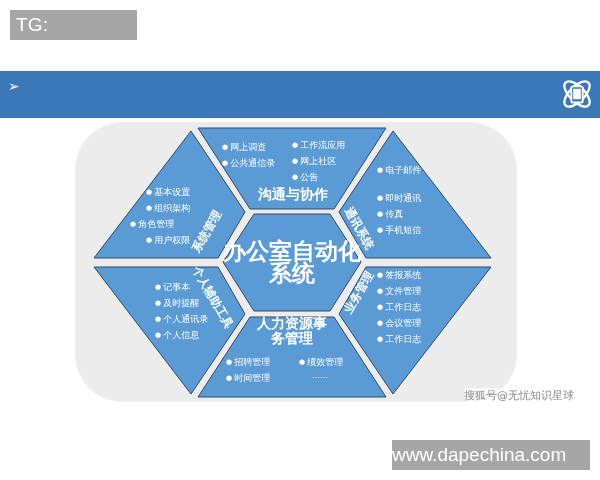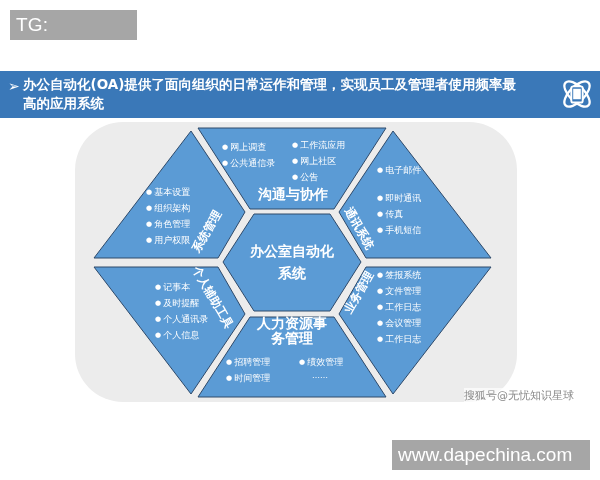--- a/index.html
+++ b/index.html
@@ -3,45 +3,44 @@
 <meta charset="utf-8">
 <style>
   html, body { margin:0; padding:0; }
   body { width:600px; height:480px; background:#ffffff; position:relative; overflow:hidden;
          font-family:"DejaVu Sans","Liberation Sans",sans-serif; }
   .tag-top { position:absolute; left:10px; top:10px; width:127px; height:30px; background:#a6a6a6;
              color:#ffffff; font-family:"Liberation Sans",sans-serif; font-size:19px; line-height:30px;
              padding-left:6px; box-sizing:border-box; letter-spacing:0.2px; }
   .tag-bottom { position:absolute; left:392px; top:440px; width:198px; height:30px; background:#a6a6a6;
              color:#ffffff; font-family:"Liberation Sans",sans-serif; font-size:19px; line-height:30px;
-             padding-left:6px; box-sizing:border-box; }
+             box-sizing:border-box; }
   .banner { position:absolute; left:0; top:71px; width:600px; height:47px; background:#3a78b8; }
   .banner-arrow { position:absolute; left:8px; top:7px; color:#ffffff; font-size:14px; }
   .banner-text { position:absolute; left:23px; top:4px; width:500px; color:#ffffff; font-size:13.5px;
                  font-weight:bold; line-height:19px; }
   .banner-icon { position:absolute; left:558px; top:4px; width:38px; height:38px; }
   .panel { position:absolute; left:75px; top:122px; width:442px; height:280px; background:#ececec;
            border-radius:48px; }
   svg.diagram { position:absolute; left:0; top:0; }
   .lbl { position:absolute; color:#ffffff; font-size:9px; white-space:nowrap; line-height:11px; }
   .lbl::before { content:"● "; font-size:7px; vertical-align:1px; }
   .title { position:absolute; color:#ffffff; font-weight:bold; font-size:14px; white-space:nowrap; text-align:center; }
   .center-title { position:absolute; left:222px; top:240px; width:140px; text-align:center; color:#ffffff;
-                  font-weight:bold; font-size:14px; line-height:22px; }
+                  font-weight:bold; font-size:23px; line-height:22px; }
   .rot { position:absolute; color:#ffffff; font-weight:bold; font-size:11.5px; white-space:nowrap; transform-origin:center center; }
   .credit { position:absolute; left:464px; top:388px; color:#888888; font-size:11px; background:rgba(255,255,255,0.7); }
 </style>
 </head>
 <body>
 
 <div class="tag-top">TG: MYYJJPP</div>
 
 <div class="banner">
   <span class="banner-arrow">➢</span>
-  <div class="banner-text">办公自动化(OA)提供了面向组织的日常运作和管理，实现员工及管理者使用频率最高的应用系统</div>
   <svg class="banner-icon" viewBox="0 0 40 40">
     <ellipse cx="20" cy="20" rx="17" ry="8" fill="none" stroke="#fff" stroke-width="2.4" transform="rotate(45 20 20)"></ellipse>
     <ellipse cx="20" cy="20" rx="17" ry="8" fill="none" stroke="#fff" stroke-width="2.4" transform="rotate(-45 20 20)"></ellipse>
     <rect x="14" y="12" width="12" height="17" rx="2" fill="#3a78b8" stroke="#fff" stroke-width="2"></rect>
     <rect x="16" y="14.5" width="8" height="11" fill="#fff"></rect>
   </svg>
 </div>
 
 <div class="panel"></div>
 
@@ -71,21 +70,21 @@
 
 <div class="lbl" style="left:222px;top:142px;">网上调查</div>
 <div class="lbl" style="left:222px;top:158px;">公共通信录</div>
 <div class="lbl" style="left:292px;top:140px;">工作流应用</div>
 <div class="lbl" style="left:292px;top:156px;">网上社区</div>
 <div class="lbl" style="left:292px;top:172px;">公告</div>
 <div class="title" style="left:258px;top:186px;width:70px;">沟通与协作</div>
 
 <div class="lbl" style="left:146px;top:187px;">基本设置</div>
 <div class="lbl" style="left:146px;top:203px;">组织架构</div>
-<div class="lbl" style="left:146px;top:219px;text-align:center;">角色管理</div>
+<div class="lbl" style="left:130px;top:219px;text-align:center;">角色管理</div>
 <div class="lbl" style="left:146px;top:235px;">用户权限</div>
 <div class="rot" style="left:184px;top:224px;transform:rotate(-60deg);">系统管理</div>
 
 <div class="lbl" style="left:377px;top:165px;">电子邮件</div>
 <div class="lbl" style="left:377px;top:193px;">即时通讯</div>
 <div class="lbl" style="left:377px;top:209px;">传真</div>
 <div class="lbl" style="left:377px;top:225px;">手机短信</div>
 <div class="rot" style="left:336px;top:221px;transform:rotate(60deg);">通讯系统</div>
 
 <div class="lbl" style="left:155px;top:282px;">记事本</div>

